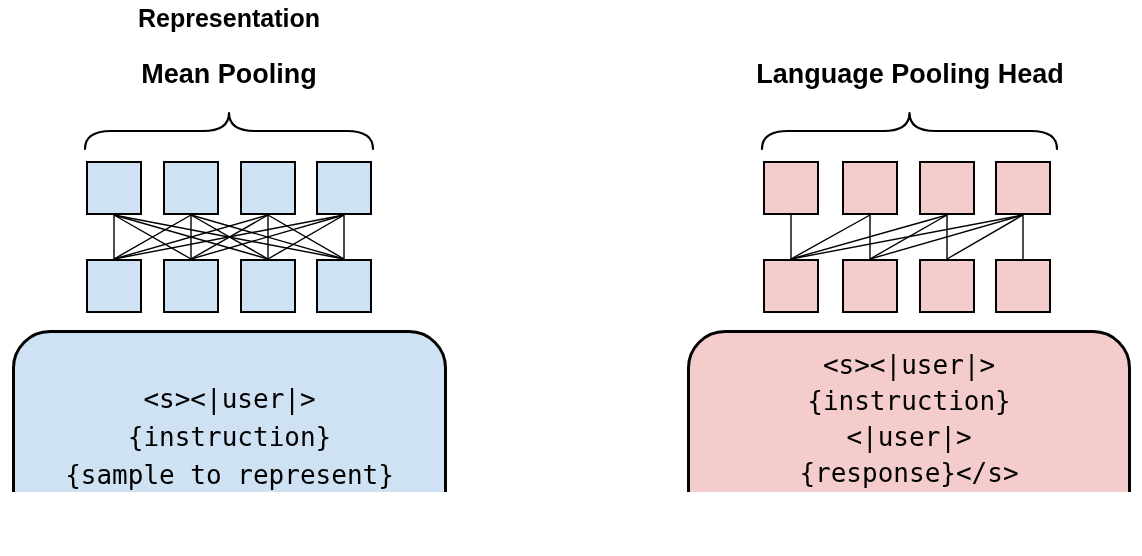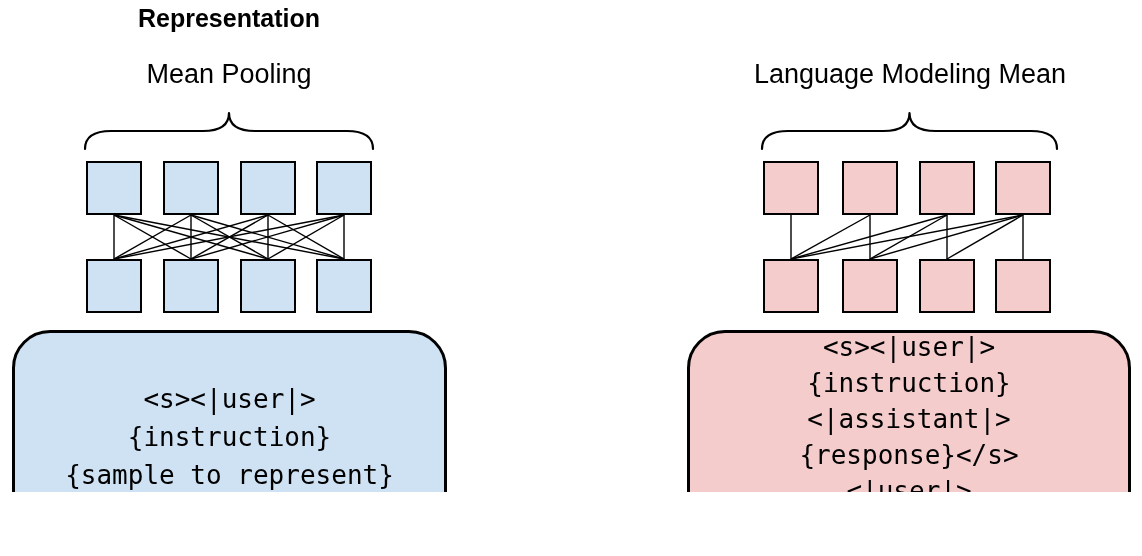--- a/index.html
+++ b/index.html
@@ -20,21 +20,21 @@
     font-weight: bold;
     color: #000000;
     letter-spacing: 0px;
   }
   .panel-subtitle {
     position: absolute;
     top: 59px;
     width: 440px;
     text-align: center;
     font-size: 27px;
-    font-weight: 400;
+    font-weight: 700;
     color: #000000;
   }
   #title-0    { left: 29px; }
   #subtitle-0 { left: 9px; }
   #title-1    { left: 710px; }
   #subtitle-1 { left: 690px; }
   .brace-svg { position: absolute; overflow: visible; }
   #brace-0 { left: 85px;  top: 111px; }
   #brace-1 { left: 762px; top: 111px; }
   .brace-path {
@@ -71,21 +71,21 @@
   .seg-italic { }
 </style>
 </head>
 <body>
 
 <div id="figure">
 
   <div id="title-0" class="panel-title">Representation</div>
   <div id="subtitle-0" class="panel-subtitle">Mean Pooling</div>
 
-  <div id="subtitle-1" class="panel-subtitle">Language Modeling Mean</div>
+  <div id="subtitle-1" class="panel-subtitle">Language Pooling Head</div>
 
   <svg id="brace-0" class="brace-svg" width="288" height="42" viewBox="0 0 288 42">
     <path class="brace-path" d="M0,38 Q0,20 26,20 L118,20 Q144,20 144,2 Q144,20 170,20 L262,20 Q288,20 288,38"></path>
   </svg>
   <svg id="brace-1" class="brace-svg" width="295" height="42" viewBox="0 0 295 42">
     <path class="brace-path" d="M0,38 Q0,20 26,20 L121.5,20 Q147.5,20 147.5,2 Q147.5,20 173.5,20 L269,20 Q295,20 295,38"></path>
   </svg>
 
   <svg id="wires" width="1142" height="556" viewBox="0 0 1142 556">
       <line x1="114" y1="215" x2="114" y2="259" class="wire"></line>
@@ -136,19 +136,18 @@
     </div>
 
   <div id="prompt-box-0" class="prompt-box" style="background: rgb(207, 226, 243);">
       <div class="prompt-line"><span class="">&lt;s&gt;&lt;|user|&gt;</span></div>
       <div class="prompt-line"><span class="seg-italic">{instruction}</span></div>
       <div class="prompt-line"><span class="seg-italic">{sample to represent}</span></div>
     </div>
   <div id="prompt-box-1" class="prompt-box" style="background: rgb(244, 204, 204);">
       <div class="prompt-line"><span class="">&lt;s&gt;&lt;|user|&gt;</span></div>
       <div class="prompt-line"><span class="seg-italic">{instruction}</span></div>
-      <div class="prompt-line"><span class="">&lt;|assistant|&gt;</span></div>
+      <div class="prompt-line"><span class="">&lt;|user|&gt;</span></div>
       <div class="prompt-line"><span class="seg-italic">{response}</span><span class="">&lt;/s&gt;</span></div>
-      <div class="prompt-line"><span class="">&lt;|user|&gt;</span></div>
       <div class="prompt-line"><span class="">…</span></div>
     </div>
 
 </div>
 
 </body></html>

